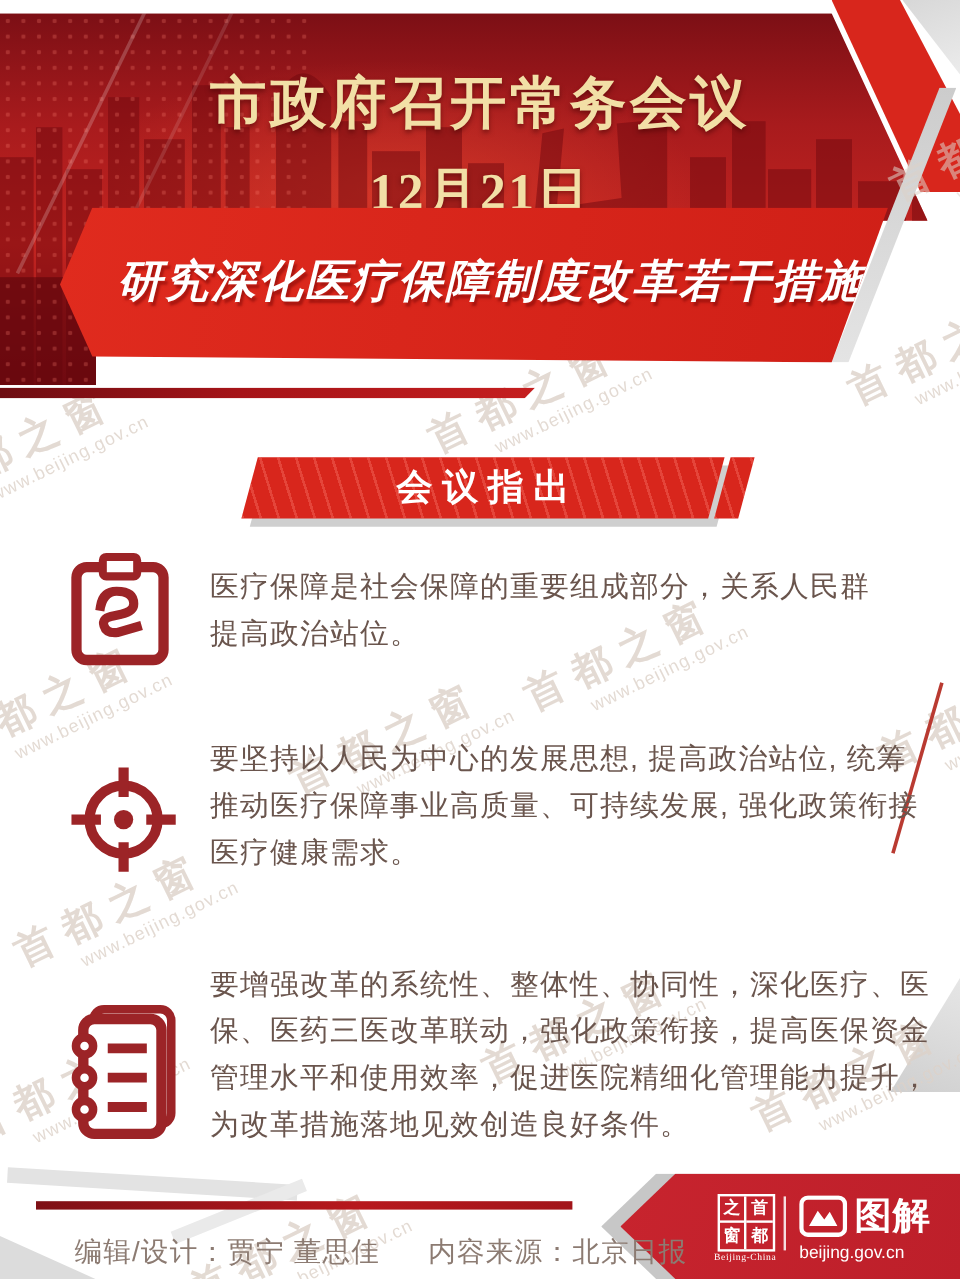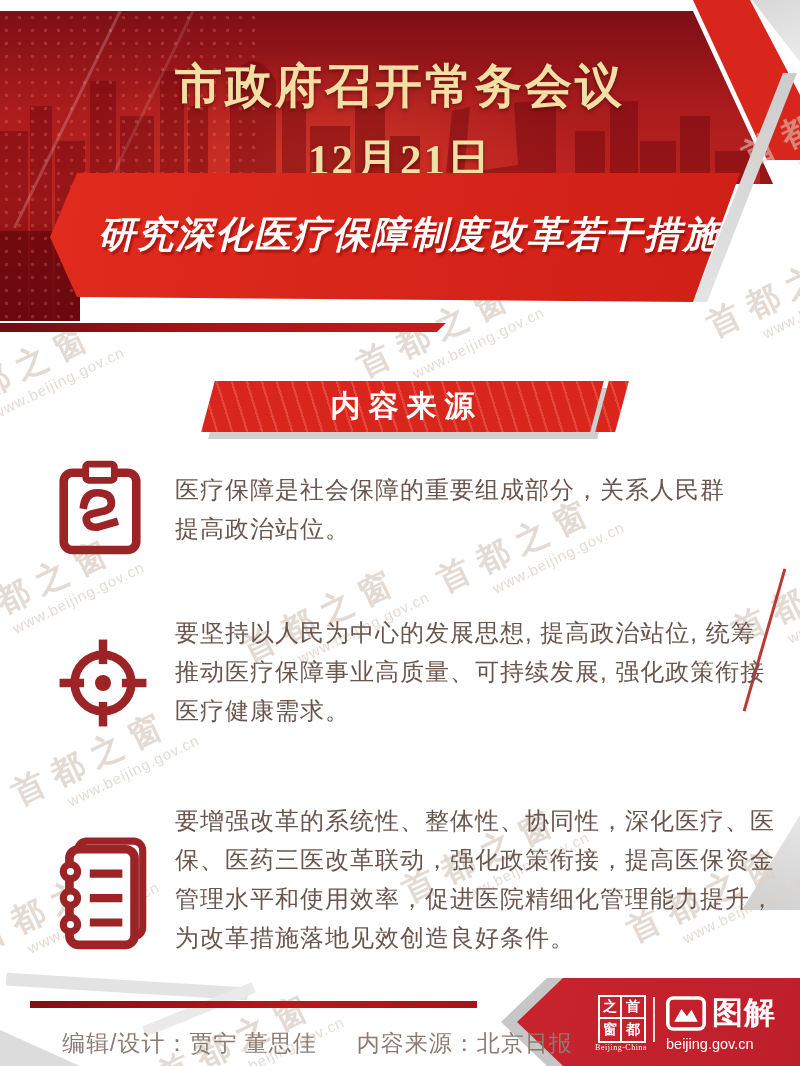--- a/index.html
+++ b/index.html
@@ -218,21 +218,21 @@
   <div class="abs banner1">
     <div class="banner1-label">研究深化医疗保障制度改革若干措施</div>
   </div>
 
   <div class="abs redline"></div>
   <div class="abs red-diag"></div>
 
   <div class="abs b2shadow"></div>
   <div class="abs b2"></div>
   <div class="abs b2tail"></div>
-  <div class="abs b2label">内容来源</div>
+  <div class="abs b2label">会议指出</div>
 
   <div class="pt-icon" style="left:58px;top:460px">
     <svg width="84" height="96" viewBox="0 0 88 98">
       <rect x="6" y="12" width="76" height="81" rx="9" fill="none" stroke="currentColor" stroke-width="9"></rect>
       <rect x="29" y="3" width="30" height="17" rx="3" fill="#fff" stroke="currentColor" stroke-width="7"></rect>
       <path d="M27,46 Q29,33 41,33 Q56,33 56,44 Q56,51 45,53 L36,55 Q28,57 30,63 Q32,70 42,69 L59,64" fill="none" stroke="currentColor" stroke-width="8" stroke-linecap="square"></path>
     </svg>
   </div>
   <div class="pt-text" style="top:470px">
     <div>医疗保障是社会保障的重要组成部分，关系人民群</div>

